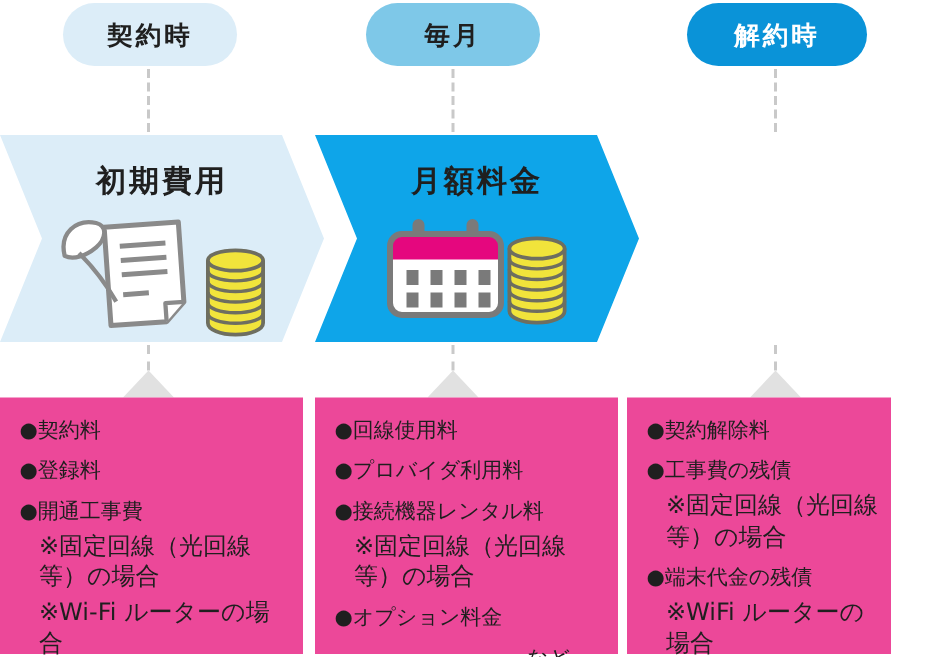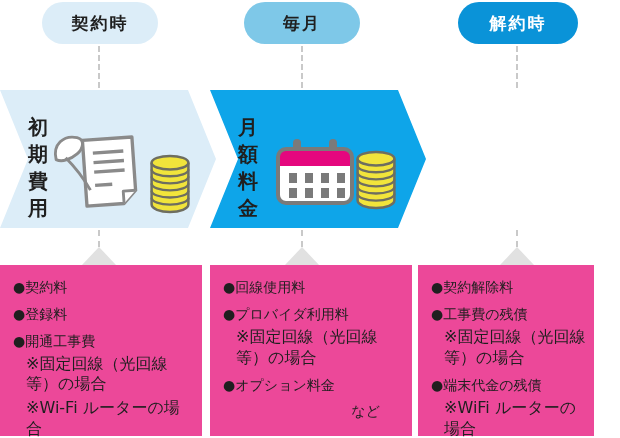--- a/index.html
+++ b/index.html
@@ -19,21 +19,21 @@
   .vdash.top{top:46px;height:42px;}
   .vdash.bot{top:230px;height:17px;}
   .d1{left:98px;} .d2{left:301px;} .d3{left:516px;}
   
   .arrow{position:absolute;top:90px;height:138px;
     clip-path:polygon(0 0,calc(100% - 28px) 0,100% 50%,calc(100% - 28px) 100%,0 100%,28px 50%);}
   .arrow1{left:0;width:216px;background:#DCEDF8;}
   .arrow2{left:210px;width:216px;background:#0ea5e9;}
   .arrow3{left:392px;width:226px;background:#0A93D8;}
   .arrow-inner{position:absolute;left:28px;right:28px;top:0;bottom:0;
-    display:flex;flex-direction:row;align-items:center;padding-top:17px;box-sizing:border-box;}
+    display:flex;flex-direction:column;align-items:center;padding-top:17px;box-sizing:border-box;}
   .arrow-title{font-size:20px;font-weight:bold;letter-spacing:2px;color:#1f1f1f;}
   .arrow3 .arrow-title{color:#ffffff;}
   .icon-row{display:flex;align-items:flex-end;margin-top:8px;}
   .icon-row svg{display:block;}
   .coins{margin-left:-2px;margin-bottom:-2px;}
   
   .tri{position:absolute;top:247px;width:0;height:0;
     border-left:17px solid transparent;border-right:17px solid transparent;
     border-bottom:18px solid #E1E1E1;}
   .t1{left:82px;} .t2{left:285px;} .t3{left:500px;}
@@ -134,20 +134,21 @@
     <div class="item">●登録料</div>
     <div class="item">●開通工事費</div>
     <div class="note">※固定回線（光回線等）の場合</div>
     <div class="note">※Wi-Fi ルーターの場合</div>
     <div class="etc">など</div>
   </div>
 
   <div class="box box2">
     <div class="item">●回線使用料</div>
     <div class="item">●プロバイダ利用料</div>
+    <div class="item">●接続機器レンタル料</div>
     <div class="note">※固定回線（光回線等）の場合</div>
     <div class="item">●オプション料金</div>
     <div class="etc">など</div>
   </div>
 
   <div class="box box3">
     <div class="item">●契約解除料</div>
     <div class="item">●工事費の残債</div>
     <div class="note">※固定回線（光回線等）の場合</div>
     <div class="item">●端末代金の残債</div>

